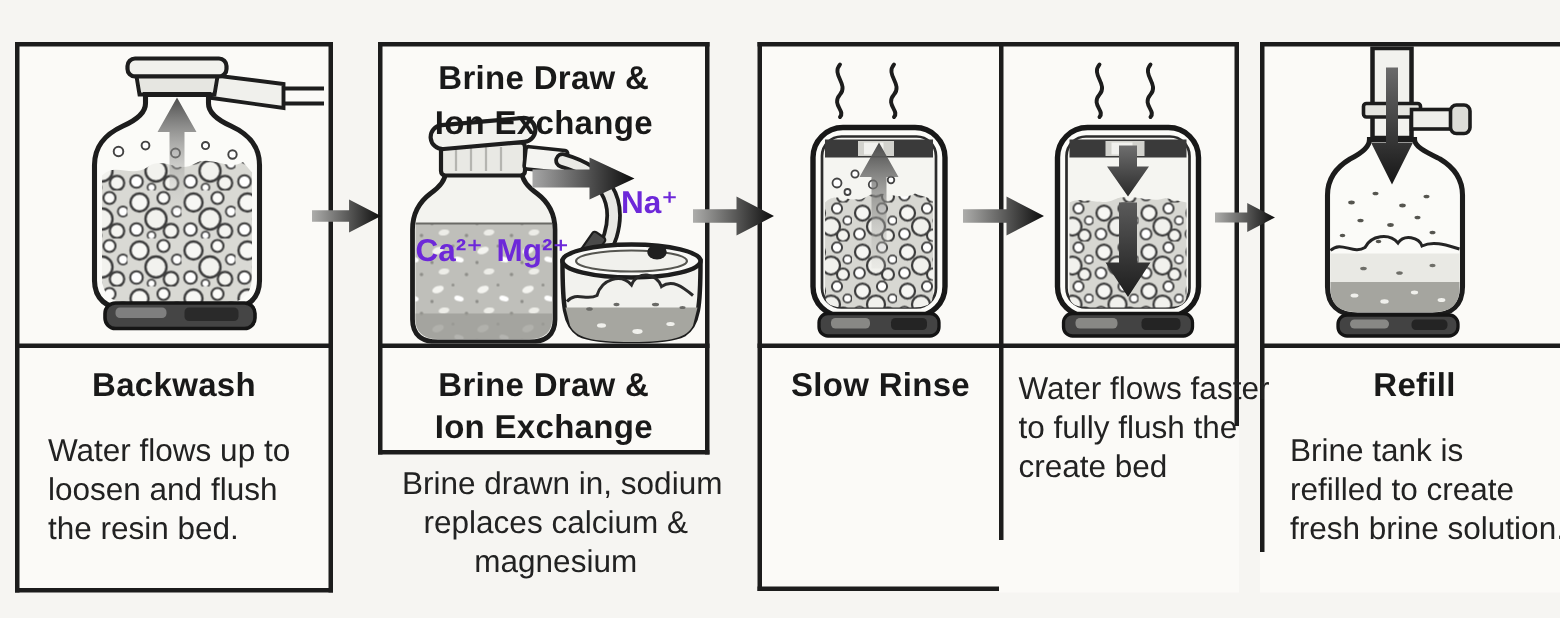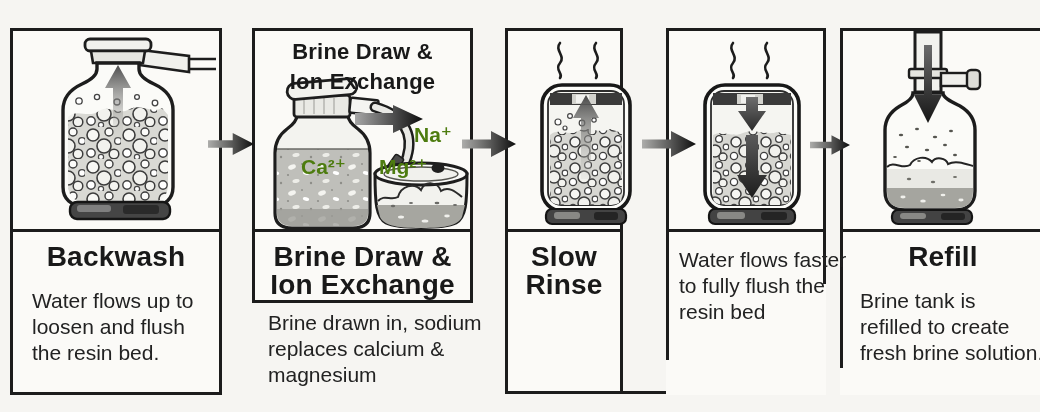--- a/index.html
+++ b/index.html
@@ -22,43 +22,43 @@
   .e-top{left:0;top:0;height:3px;width:100%;}
   .e-bottom{left:0;bottom:0;height:3px;width:100%;}
   .e-left{left:0;top:0;width:3px;height:100%;}
   .e-right{right:0;top:0;width:3px;height:100%;}
   .divider{position:absolute;left:0;top:201px;height:3px;width:100%;background:var(--line);}
   .illus{position:absolute;left:3px;top:3px;right:3px;height:198px;}
   .illus svg{position:absolute;left:0;top:0;}
   .textsec{position:absolute;left:0;top:204px;right:0;}
   .stage-title{
     margin-top:11px;text-align:center;
-    font-weight:bold;font-size:28px;line-height:28px;
+    font-weight:bold;font-size:22px;line-height:28px;
     color:var(--heading);white-space:pre-line;letter-spacing:.2px;
   }
   .stage-desc{
     font-size:21px;line-height:26px;color:var(--body);
     white-space:pre;position:relative;z-index:3;
   }
   .p1 .stage-desc{margin-top:17px;padding-left:22px;}
-  .p2 .stage-desc{margin-top:11px;padding-left:16px;}
+  .p2 .stage-desc{margin-top:11px;padding-left:16px;text-align:center;}
   .p3 .stage-desc{margin-top:18px;padding-left:17px;line-height:25px;}
   .p4 .stage-desc{margin-top:15px;padding-left:13px;}
   .p5 .stage-desc{margin-top:17px;padding-left:20px;}
   .illus-title{
     position:absolute;left:0;right:0;top:6px;text-align:center;
     font-weight:bold;font-size:22px;line-height:30px;
     color:var(--heading);white-space:pre-line;letter-spacing:.2px;
   }
   .ion-label{
-    position:absolute;font-weight:bold;color:#4d7c0f;
+    position:absolute;font-weight:bold;color:#6d28d9;
     font-size:21px;letter-spacing:0;
   }
   .ion-group{position:absolute;left:22px;top:124px;display:flex;gap:9px;}
-  .ion-group .ion-label{position:static;margin-left:24px;}
+  .ion-group .ion-label{position:static;}
   .na-label{left:159px;top:92px;}
   .flow-arrow{position:absolute;}
 </style>
 </head>
 <body>
 
 <div class="page">
 
   <div class="panel p1" style="left:10px;width:212px;height:367px;">
     <div class="edge e-top"></div>
@@ -182,21 +182,21 @@
     </div>
     <div class="textsec">
       <div class="stage-title">Brine Draw &amp;
 Ion Exchange</div>
       <div class="stage-desc">Brine drawn in, sodium
 replaces calcium &amp;
 magnesium</div>
     </div>
   </div>
 
-  <div class="panel p3" style="left:505px;width:118px;height:366px;">
+  <div class="panel p3" style="left:505px;width:164px;height:366px;">
     <div class="edge e-top"></div>
     <div class="edge" style="left:0;bottom:0;height:3px;width:172px;"></div>
     <div class="edge e-left"></div>
     <div class="edge e-right"></div>
     <div class="divider"></div>
     <div class="illus">
       <svg viewBox="0 0 141 198" width="141" height="198">
         <defs>
           <linearGradient id="p3up" x1="0" y1="0" x2="0" y2="1">
             <stop offset="0" stop-color="#474747"></stop>
@@ -287,21 +287,21 @@
         <g>
           <rect x="40" y="178" width="86" height="15" rx="6" fill="#434343" stroke="#141414" stroke-width="2.2"></rect>
           <rect x="48" y="181" width="28" height="7" rx="3" fill="#9a9a96" opacity="0.8"></rect>
           <rect x="92" y="181" width="26" height="8" rx="3" fill="#1f1f1f" opacity="0.85"></rect>
         </g>
       </svg>
     </div>
     <div class="textsec">
       <div class="stage-desc">Water flows faster
 to fully flush the
-resin bed</div>
+create bed</div>
     </div>
   </div>
 
   <div class="panel p5" style="left:840px;width:206px;height:367px;">
     <div class="edge e-top"></div>
     <div class="edge" style="left:0;top:0;width:3px;height:340px;"></div>
     <div class="edge" style="right:0;top:0;width:3px;height:316px;"></div>
     <div class="divider"></div>
     <div class="illus">
       <svg viewBox="0 0 172 198" width="172" height="198">

